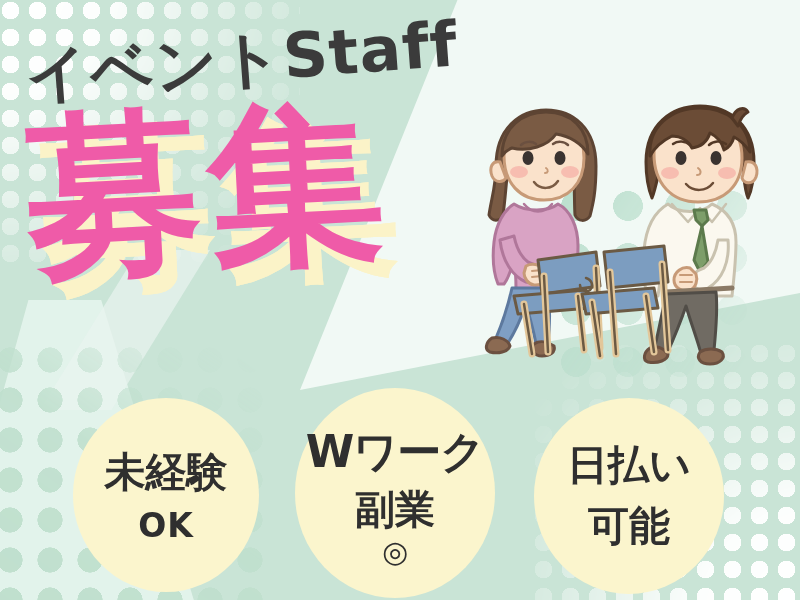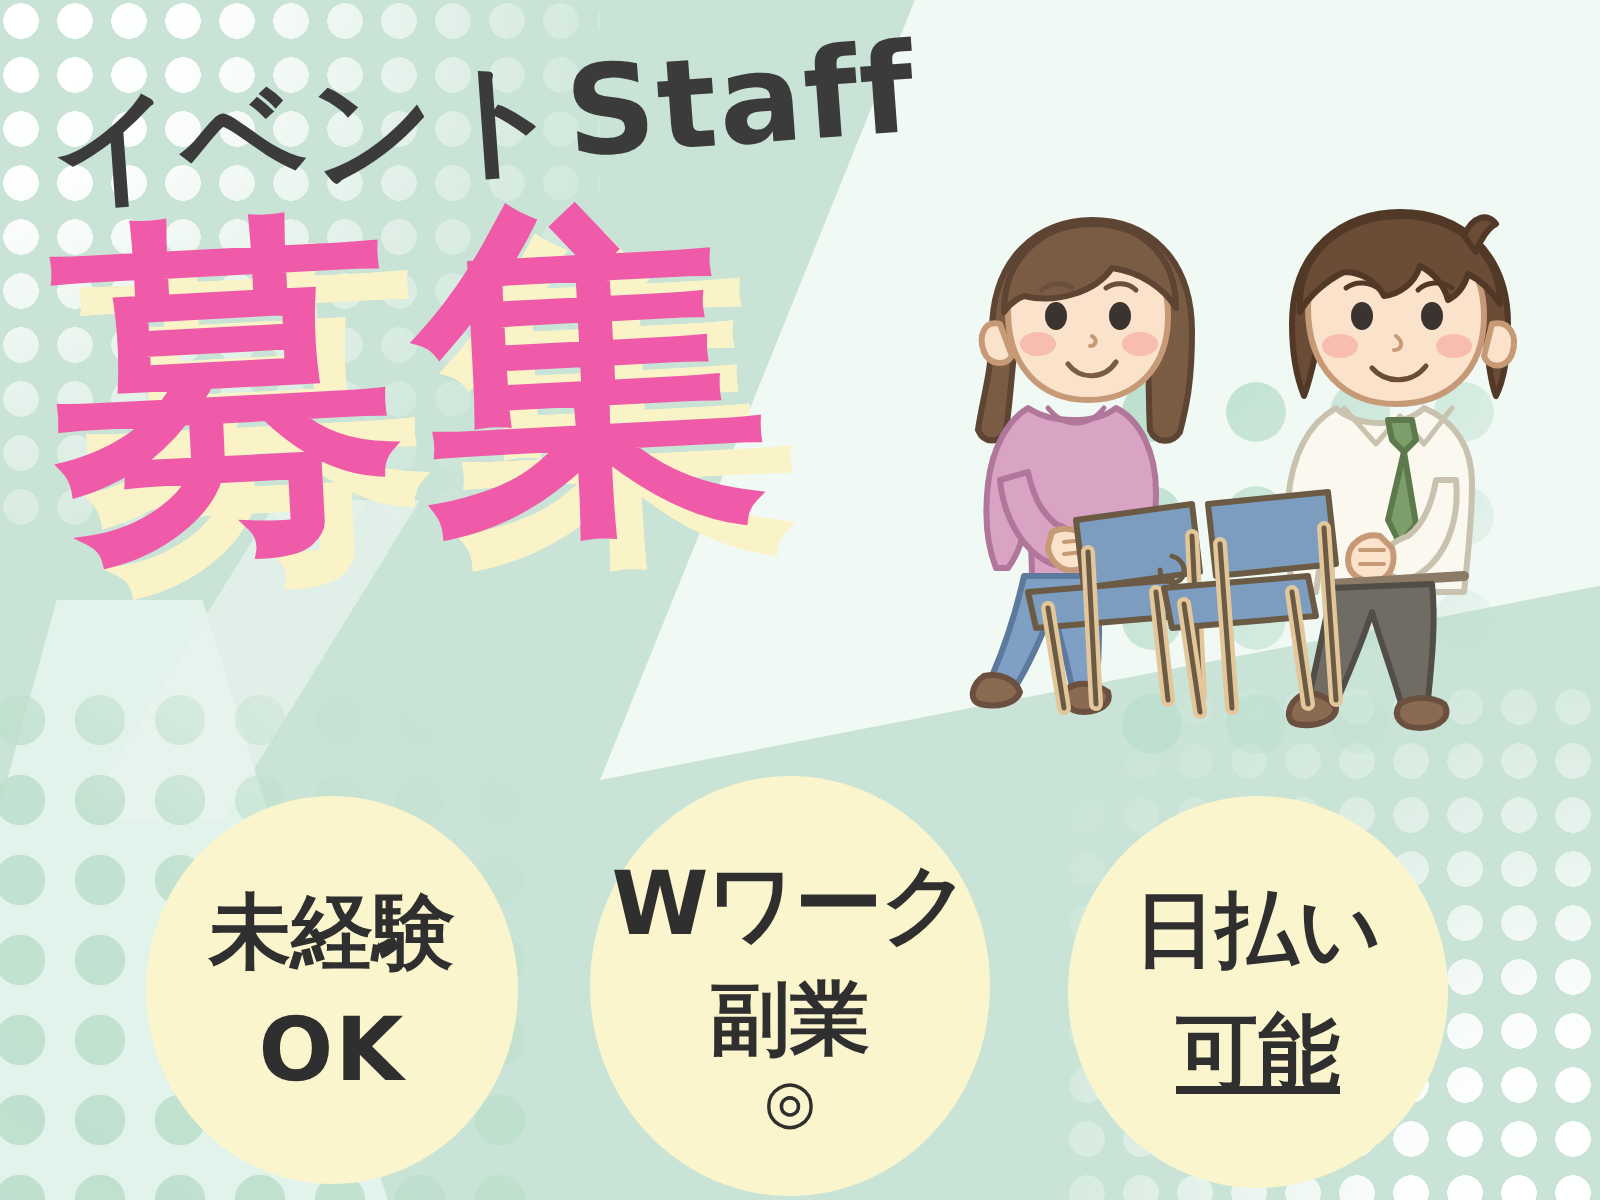--- a/index.html
+++ b/index.html
@@ -100,26 +100,26 @@
     display:flex;flex-direction:column;
     align-items:center;justify-content:center;
     color:#2f2f2f;font-weight:700;text-align:center;
     font-family:"DejaVu Sans","Liberation Sans",sans-serif;
   }
   .bubble.b1{left:73px;top:10px;width:186px;height:194px;}
   .bubble.b2{left:295px;top:0px;width:200px;height:210px;}
   .bubble.b3{left:534px;top:10px;width:190px;height:196px;}
   .bline{display:block;white-space:nowrap;}
   .b1 .l1{font-size:41px;letter-spacing:0px;}
-  .b1 .l2{font-size:44px;margin-top:6px;letter-spacing:1px;}
+  .b1 .l2{font-size:33px;margin-top:6px;letter-spacing:1px;}
   .b2 .l1{font-size:40px;letter-spacing:0px;}
   .b2 .l2{font-size:44px;margin-top:4px;letter-spacing:-1px;}
   .b2 .l3{font-size:30px;margin-top:0px;line-height:1;}
   .b3 .l1{font-size:41px;letter-spacing:0px;}
-  .b3 .l2{font-size:41px;margin-top:6px;letter-spacing:0px;text-decoration:underline;}
+  .b3 .l2{font-size:41px;margin-top:6px;letter-spacing:0px;}
 
   
   .illus{position:absolute;left:478px;top:100px;width:322px;height:268px;}
   .illus svg{display:block;width:100%;height:100%;}
 </style>
 </head>
 <body>
 
 <div class="banner">
 

